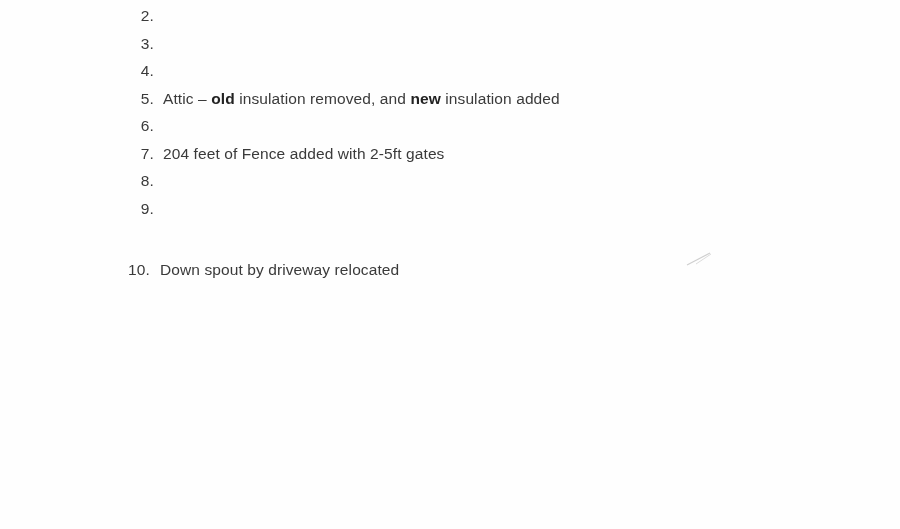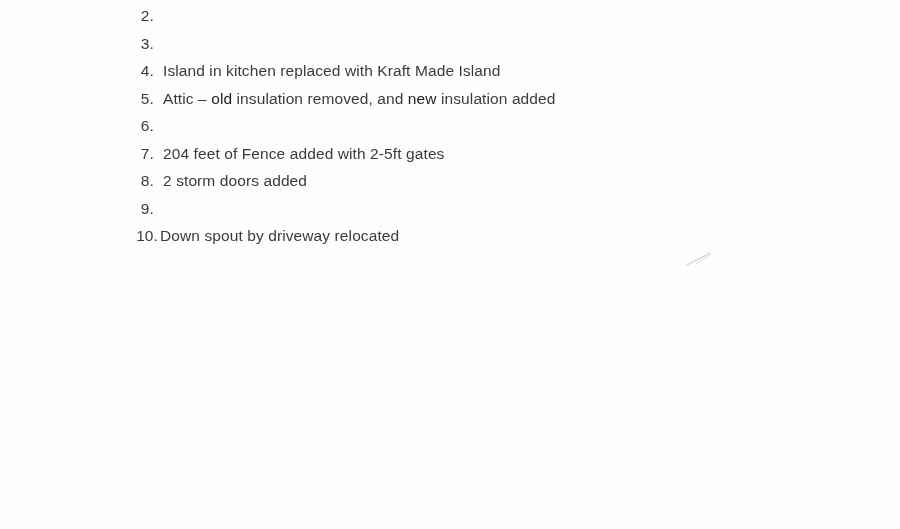--- a/index.html
+++ b/index.html
@@ -44,30 +44,32 @@
     flex: 0 0 34px;
     font-size: 15.5px;
     color: #3a3a3a;
   }
   .item-text {
     display: inline-block;
     padding-left: 9px;
     white-space: pre-wrap;
   }
   .item-text b {
-    font-weight: 400;
+    font-weight: 700;
     color: #222;
   }
   
   .doc-list-item.wide .item-number {
     width: 38px;
     flex: 0 0 38px;
+    text-align: center;
   }
   .doc-list-item.wide .item-text {
     padding-left: 2px;
+    margin-top: 34px;
   }
   .scan-mark {
     position: absolute;
     left: 686px;
     top: 252px;
     width: 26px;
     height: 14px;
     pointer-events: none;
   }
   .scan-mark svg {
@@ -80,36 +82,34 @@
 <div class="page">
   <ol class="doc-list">
       <li class="doc-list-item">
         <span class="item-number">2.</span>
       </li>
       <li class="doc-list-item">
         <span class="item-number">3.</span>
       </li>
       <li class="doc-list-item">
         <span class="item-number">4.</span>
-        <span class="item-text">Island in kitchen replaced with Kraft Made Island</span>
       </li>
       <li class="doc-list-item">
         <span class="item-number">5.</span>
         <span class="item-text">Attic – <b>old</b> insulation removed, and <b>new</b> insulation added</span>
       </li>
       <li class="doc-list-item">
         <span class="item-number">6.</span>
       </li>
       <li class="doc-list-item">
         <span class="item-number">7.</span>
         <span class="item-text">204 feet of Fence added with 2-5ft gates</span>
       </li>
       <li class="doc-list-item">
         <span class="item-number">8.</span>
-        <span class="item-text">2 storm doors added</span>
       </li>
       <li class="doc-list-item">
         <span class="item-number">9.</span>
       </li>
       <li class="doc-list-item wide">
         <span class="item-number">10.</span>
         <span class="item-text">Down spout by driveway relocated</span>
       </li>
     </ol>
 

